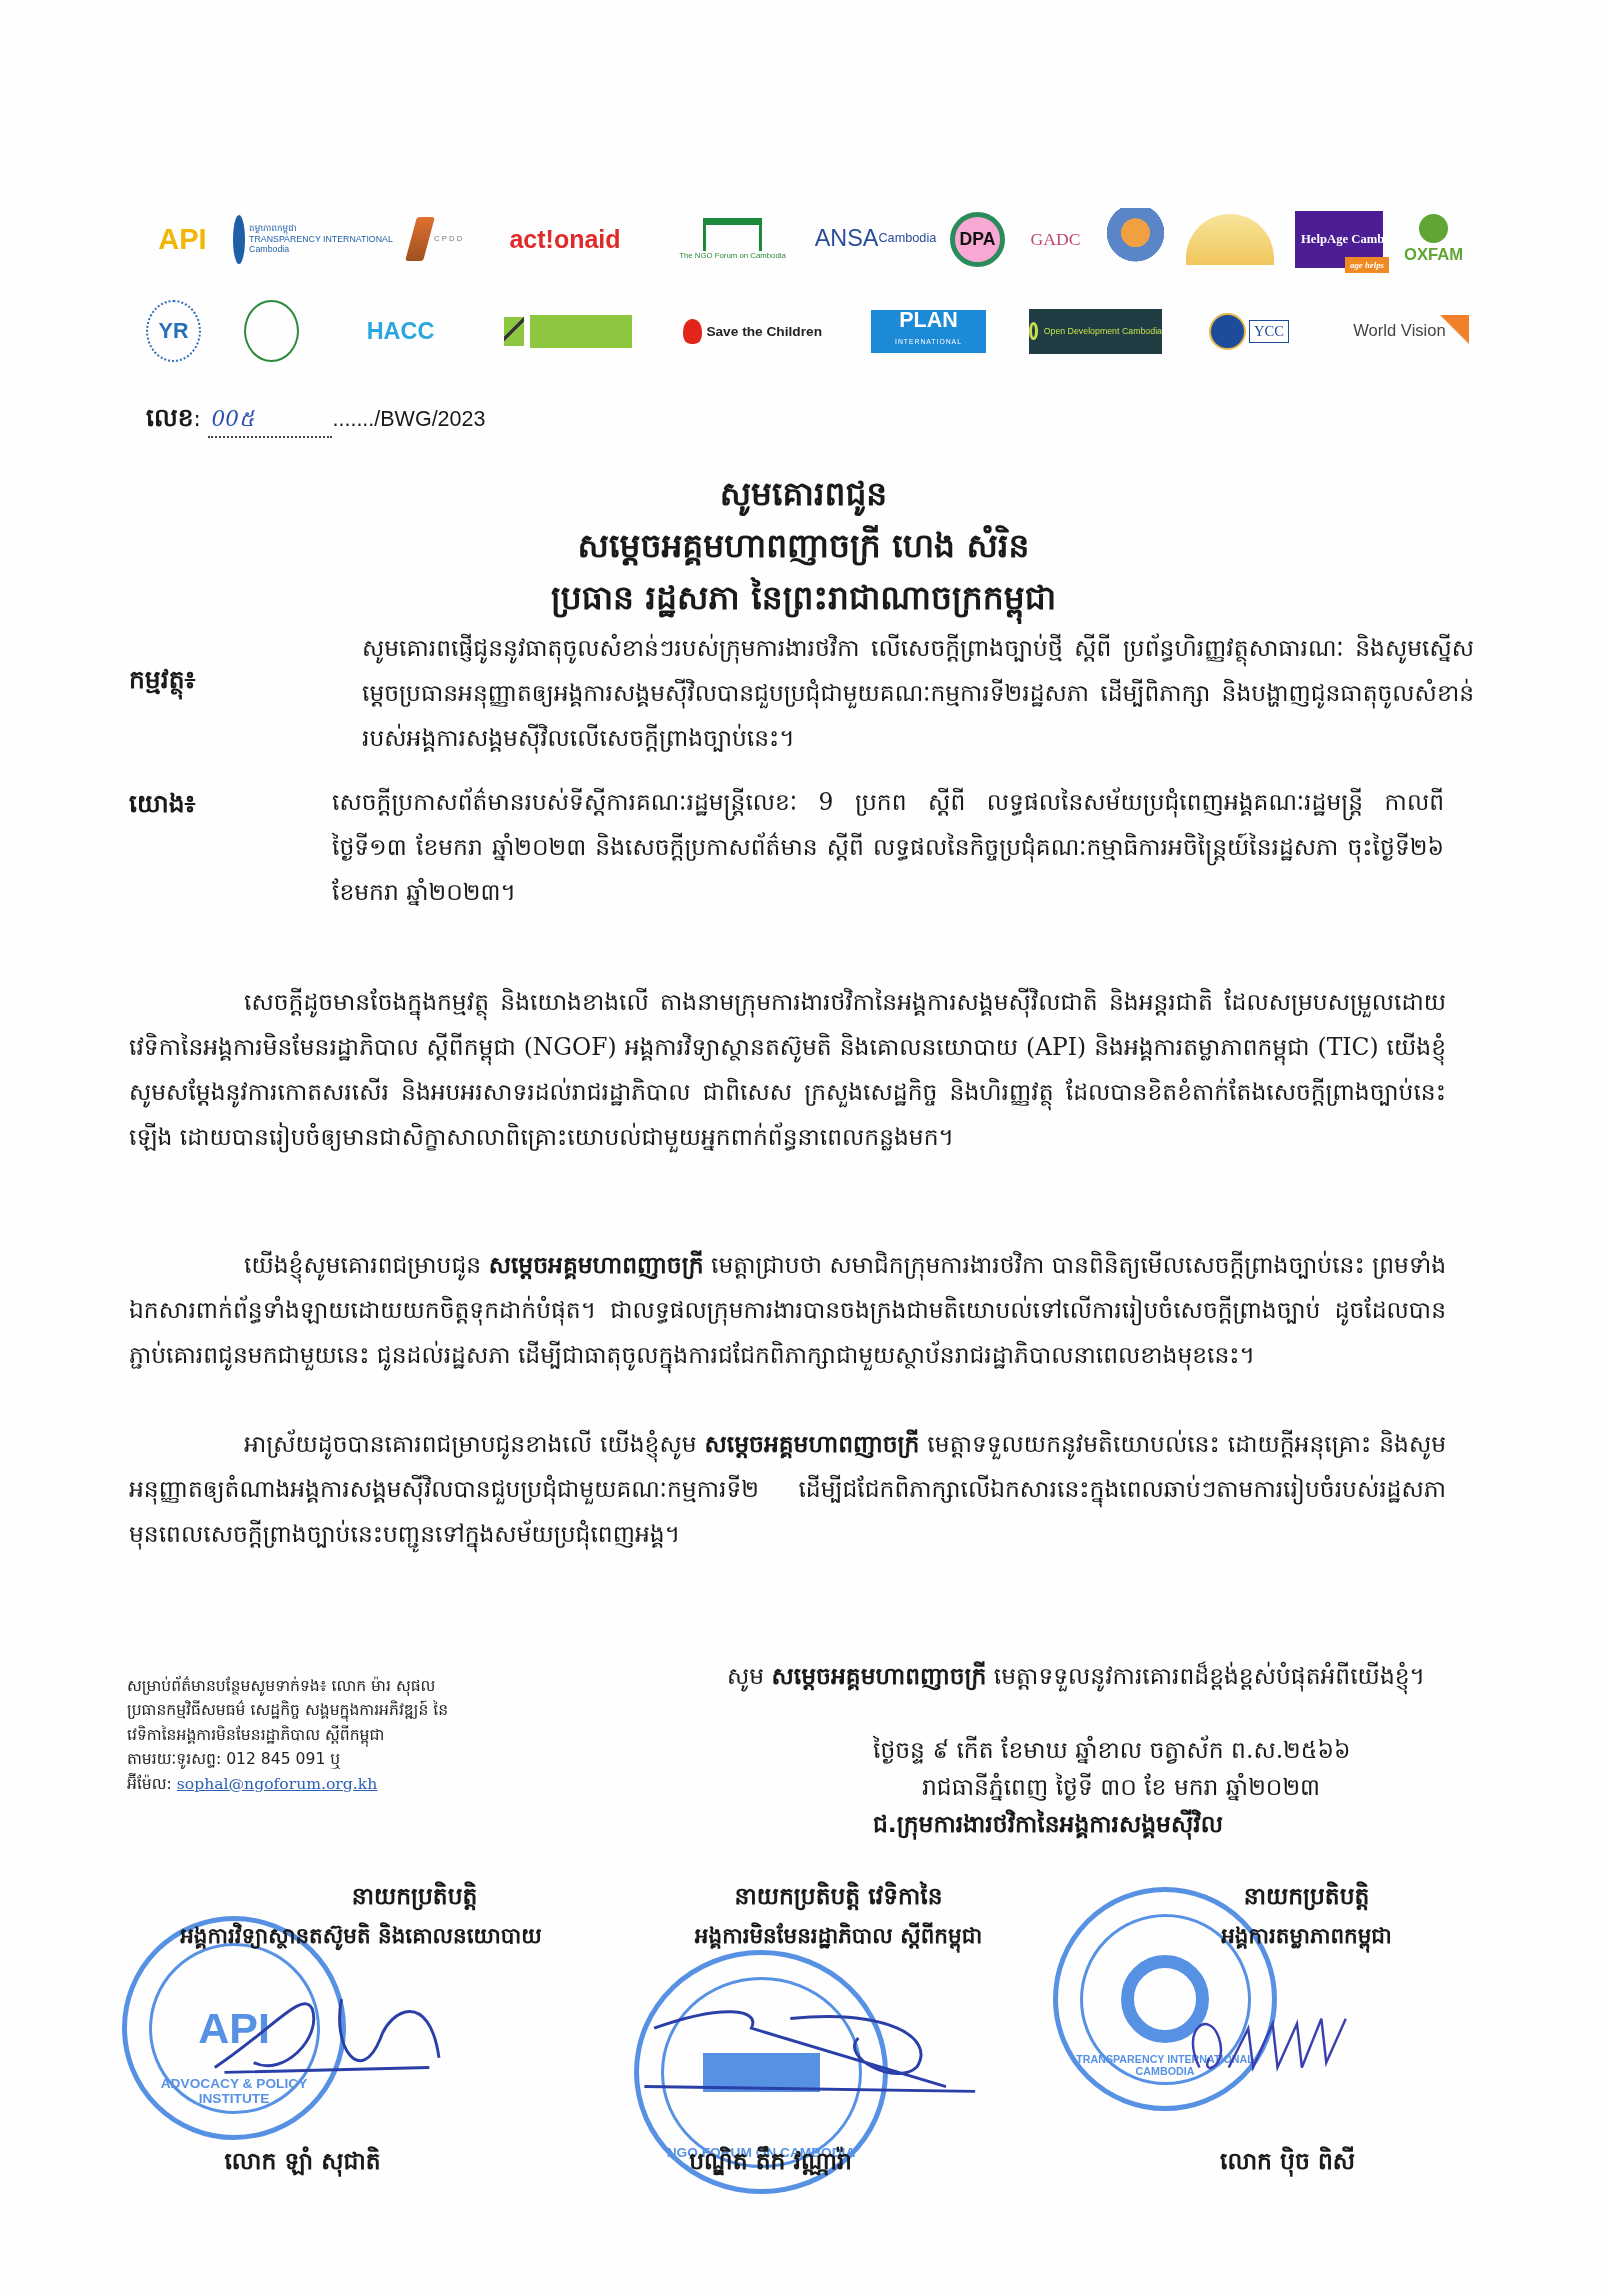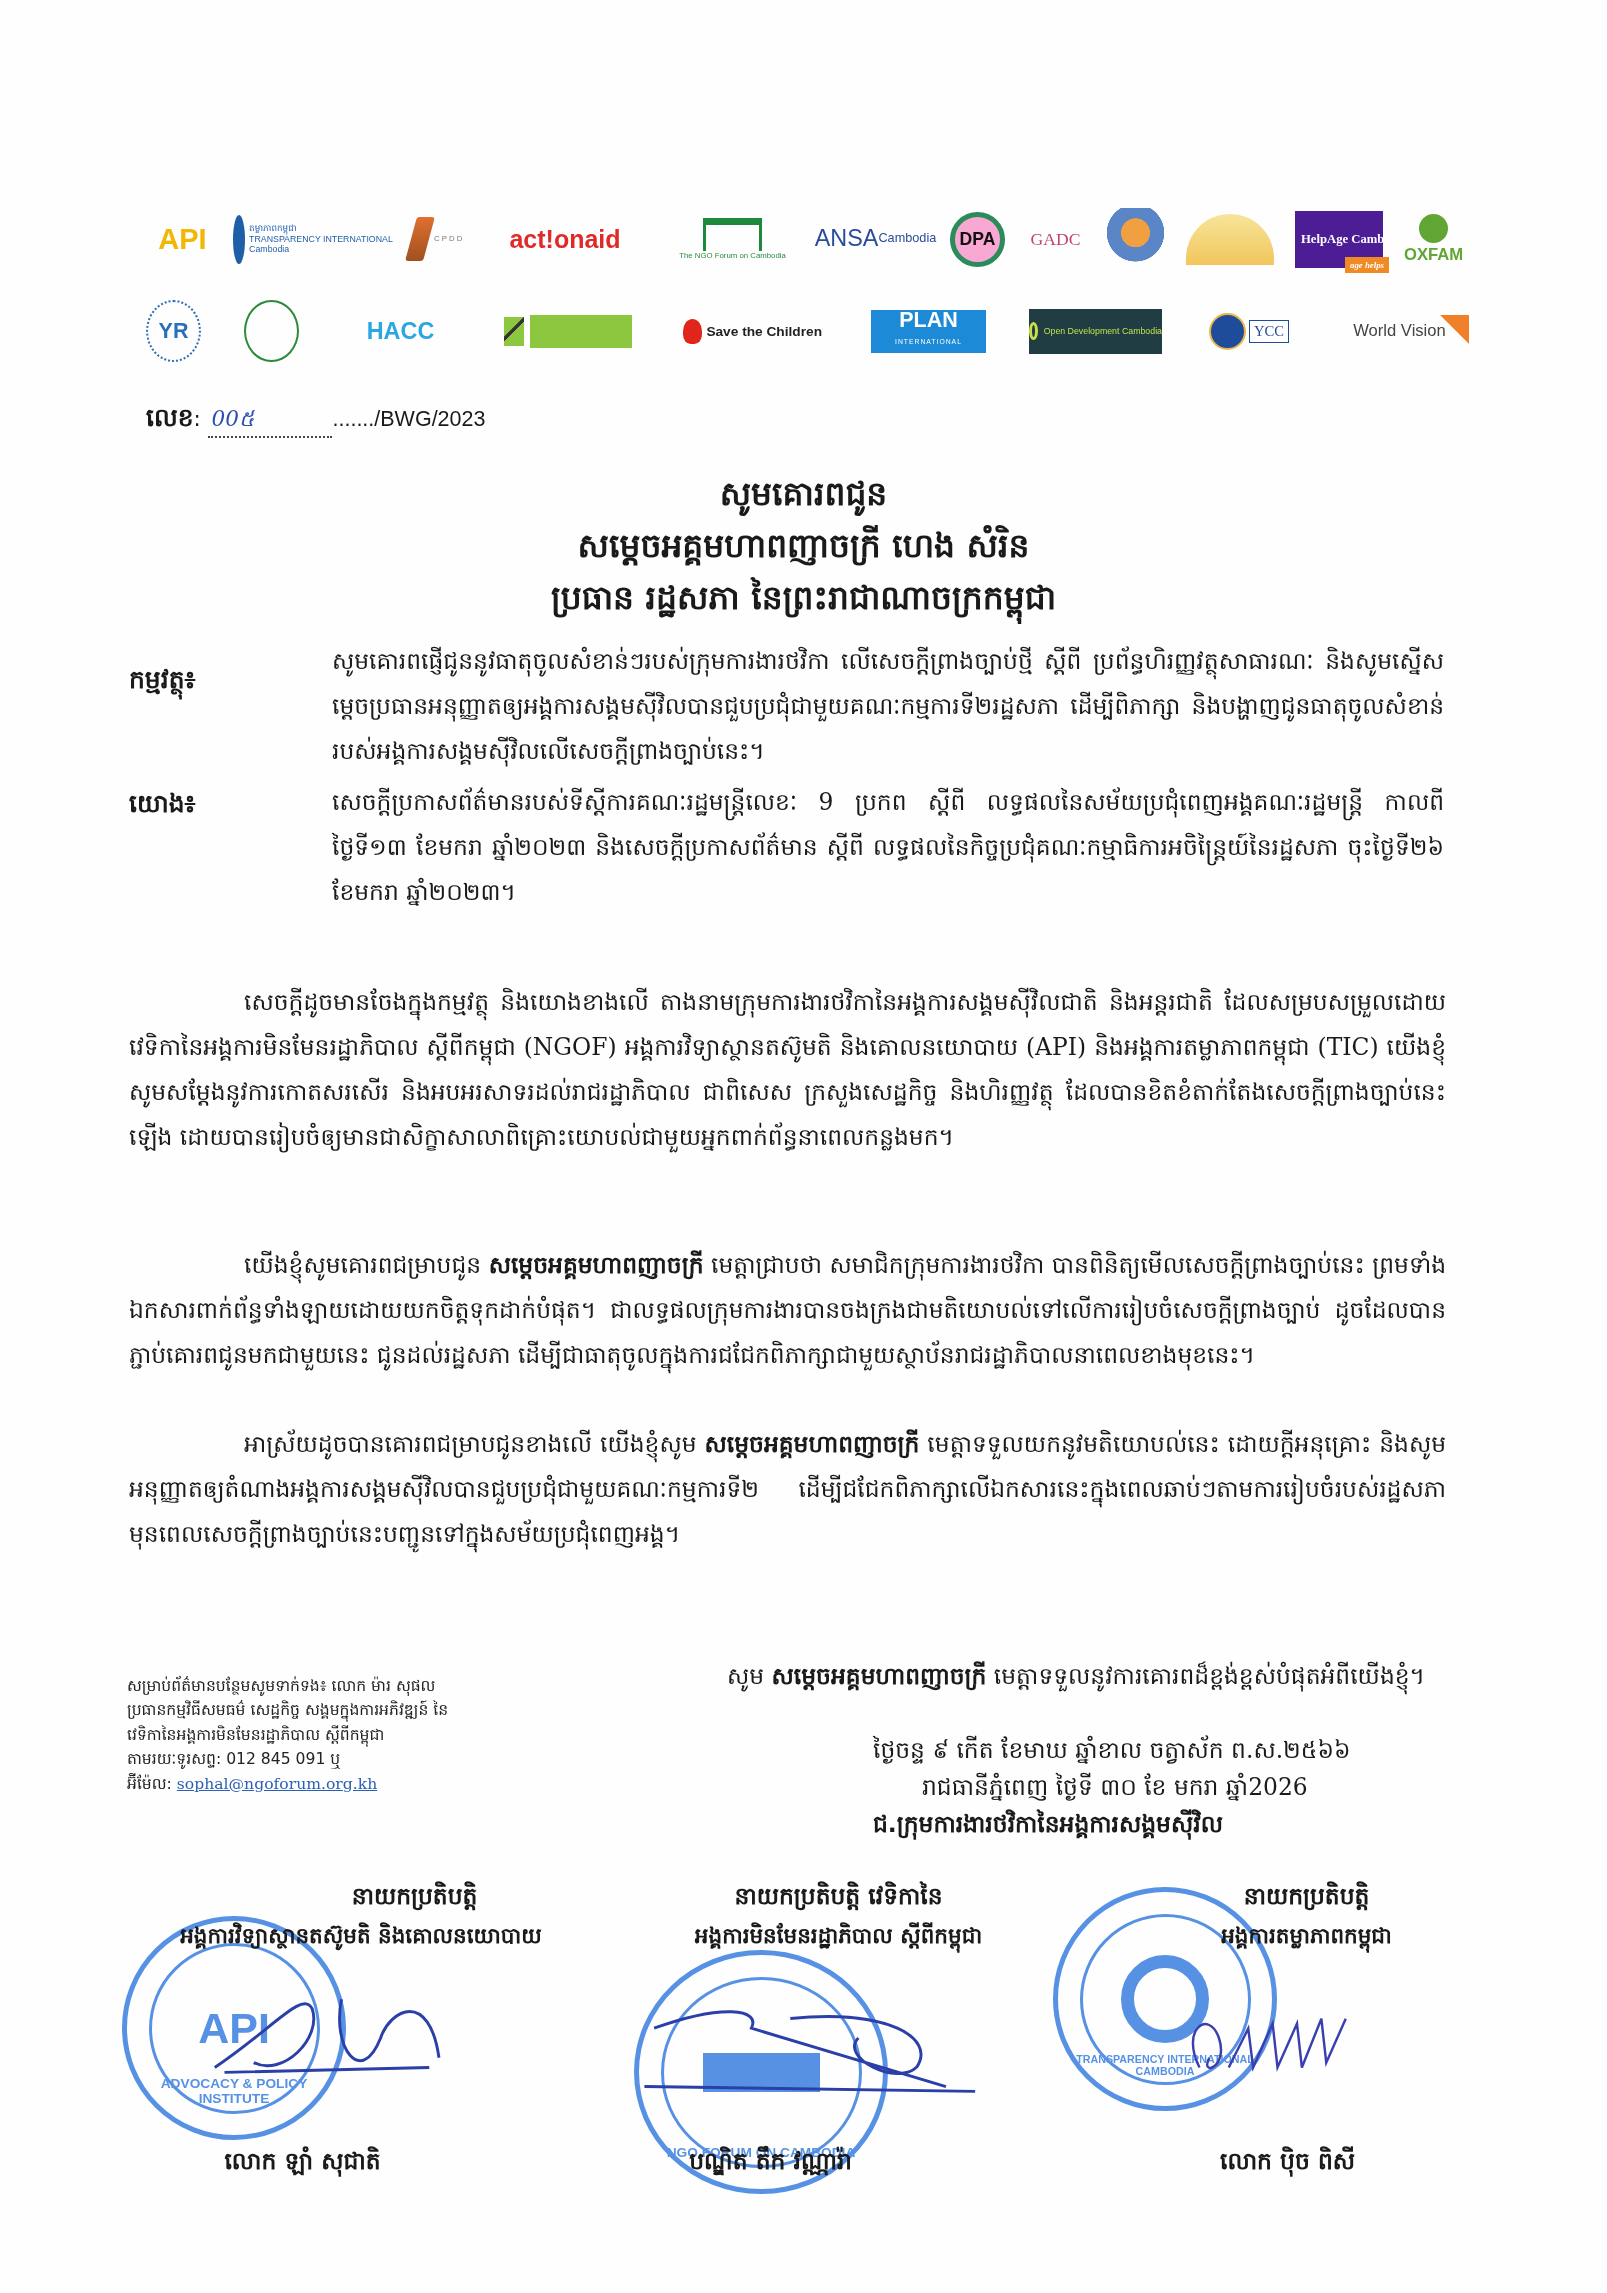--- a/index.html
+++ b/index.html
@@ -162,42 +162,42 @@
     <span class="rest">......./BWG/2023</span>
   </div>
 
   <div class="heading">
     <div>សូមគោរពជូន</div>
     <div>សម្តេចអគ្គមហាពញាចក្រី ហេង សំរិន</div>
     <div>ប្រធាន រដ្ឋសភា នៃព្រះរាជាណាចក្រកម្ពុជា</div>
   </div>
 
   <div class="lbl" style="top:616px;margin-top:48px;">កម្មវត្ថុ៖</div>
-  <div class="block-text" style="top:639px;">សូមគោរពផ្ញើជូននូវធាតុចូលសំខាន់ៗរបស់ក្រុមការងារថវិកា លើសេចក្តីព្រាងច្បាប់ថ្មី ស្តីពី ប្រព័ន្ធហិរញ្ញវត្ថុសាធារណៈ   និងសូមស្នើសម្តេចប្រធានអនុញ្ញាតឲ្យអង្គការសង្គមស៊ីវិលបានជួបប្រជុំជាមួយគណៈកម្មការទី២រដ្ឋសភា ដើម្បីពិភាក្សា និងបង្ហាញជូនធាតុចូលសំខាន់របស់អង្គការសង្គមស៊ីវិលលើសេចក្តីព្រាងច្បាប់នេះ។</div>
+  <div class="block-text" style="top:626px;margin-left:30px;">សូមគោរពផ្ញើជូននូវធាតុចូលសំខាន់ៗរបស់ក្រុមការងារថវិកា លើសេចក្តីព្រាងច្បាប់ថ្មី ស្តីពី ប្រព័ន្ធហិរញ្ញវត្ថុសាធារណៈ   និងសូមស្នើសម្តេចប្រធានអនុញ្ញាតឲ្យអង្គការសង្គមស៊ីវិលបានជួបប្រជុំជាមួយគណៈកម្មការទី២រដ្ឋសភា ដើម្បីពិភាក្សា និងបង្ហាញជូនធាតុចូលសំខាន់របស់អង្គការសង្គមស៊ីវិលលើសេចក្តីព្រាងច្បាប់នេះ។</div>
 
   <div class="lbl" style="top:788px;">យោង៖</div>
   <div class="block-text" style="top:780px;">សេចក្តីប្រកាសព័ត៌មានរបស់ទីស្តីការគណៈរដ្ឋមន្ត្រីលេខៈ 9 ប្រកព ស្តីពី លទ្ធផលនៃសម័យប្រជុំពេញអង្គគណៈរដ្ឋមន្ត្រី កាលពីថ្ងៃទី១៣ ខែមករា ឆ្នាំ២០២៣ និងសេចក្តីប្រកាសព័ត៌មាន ស្តីពី លទ្ធផលនៃកិច្ចប្រជុំគណៈកម្មាធិការអចិន្ត្រៃយ៍នៃរដ្ឋសភា ចុះថ្ងៃទី២៦ ខែមករា ឆ្នាំ២០២៣។</div>
 
   <div class="para" style="top:980px;">
     <span class="indent"></span><span>សេចក្តីដូចមានចែងក្នុងកម្មវត្ថុ និងយោងខាងលើ តាងនាមក្រុមការងារថវិកានៃអង្គការសង្គមស៊ីវិលជាតិ និងអន្តរជាតិ ដែលសម្របសម្រួលដោយវេទិកានៃអង្គការមិនមែនរដ្ឋាភិបាល ស្តីពីកម្ពុជា (NGOF) អង្គការវិទ្យាស្ថានតស៊ូមតិ និងគោលនយោបាយ (API) និងអង្គការតម្លាភាពកម្ពុជា (TIC) យើងខ្ញុំសូមសម្តែងនូវការកោតសរសើរ និងអបអរសាទរដល់រាជរដ្ឋាភិបាល ជាពិសេស ក្រសួងសេដ្ឋកិច្ច និងហិរញ្ញវត្ថុ ដែលបានខិតខំតាក់តែងសេចក្តីព្រាងច្បាប់នេះឡើង ដោយបានរៀបចំឲ្យមានជាសិក្ខាសាលាពិគ្រោះយោបល់ជាមួយអ្នកពាក់ព័ន្ធនាពេលកន្លងមក។</span>
   </div>
 
   <div class="para" style="top:1243px;">
     <span class="indent"></span><span>យើងខ្ញុំសូមគោរពជម្រាបជូន</span> <span class="b">សម្តេចអគ្គមហាពញាចក្រី</span> <span>មេត្តាជ្រាបថា សមាជិកក្រុមការងារថវិកា បានពិនិត្យមើលសេចក្តីព្រាងច្បាប់នេះ ព្រមទាំងឯកសារពាក់ព័ន្ធទាំងឡាយដោយយកចិត្តទុកដាក់បំផុត។ ជាលទ្ធផលក្រុមការងារបានចងក្រងជាមតិយោបល់ទៅលើការរៀបចំសេចក្តីព្រាងច្បាប់ ដូចដែលបានភ្ជាប់គោរពជូនមកជាមួយនេះ ជូនដល់រដ្ឋសភា ដើម្បីជាធាតុចូលក្នុងការជជែកពិភាក្សាជាមួយស្ថាប័នរាជរដ្ឋាភិបាលនាពេលខាងមុខនេះ។</span>
   </div>
 
   <div class="para" style="top:1422px;">
     <span class="indent"></span><span>អាស្រ័យដូចបានគោរពជម្រាបជូនខាងលើ   យើងខ្ញុំសូម</span> <span class="b">សម្តេចអគ្គមហាពញាចក្រី</span> <span>មេត្តាទទួលយកនូវមតិយោបល់នេះ ដោយក្តីអនុគ្រោះ និងសូមអនុញ្ញាតឲ្យតំណាងអង្គការសង្គមស៊ីវិលបានជួបប្រជុំជាមួយគណៈកម្មការទី២ ដើម្បីជជែកពិភាក្សាលើឯកសារនេះក្នុងពេលឆាប់ៗតាមការរៀបចំរបស់រដ្ឋសភា  មុនពេលសេចក្តីព្រាងច្បាប់នេះបញ្ជូនទៅក្នុងសម័យប្រជុំពេញអង្គ។</span>
   </div>
 
   <div class="closing">
     <span>សូម</span> <span class="b">សម្តេចអគ្គមហាពញាចក្រី</span> <span>មេត្តាទទួលនូវការគោរពដ៏ខ្ពង់ខ្ពស់បំផុតអំពីយើងខ្ញុំ។</span>
   </div>
   <div class="dates" style="left:873px;">ថ្ងៃចន្ទ ៩ កើត ខែមាឃ ឆ្នាំខាល ចត្វាស័ក ព.ស.២៥៦៦</div>
-  <div class="dates" style="left:922px; top:1769px;">រាជធានីភ្នំពេញ ថ្ងៃទី ៣០ ខែ មករា ឆ្នាំ2026</div>
+  <div class="dates" style="left:922px; top:1769px;">រាជធានីភ្នំពេញ ថ្ងៃទី ៣០ ខែ មករា ឆ្នាំ២០២៣</div>
   <div class="dates" style="left:873px; top:1806px; font-weight:bold; font-family:'DejaVu Sans',sans-serif;">ជ.ក្រុមការងារថវិកានៃអង្គការសង្គមស៊ីវិល</div>
 
   <div class="contact">
     <div>សម្រាប់ព័ត៌មានបន្ថែមសូមទាក់ទង៖  លោក  ម៉ារ  សុផល</div>
     <div>ប្រធានកម្មវិធីសមធម៌ សេដ្ឋកិច្ច សង្គមក្នុងការអភិវឌ្ឍន៍ នៃ</div>
     <div>វេទិកានៃអង្គការមិនមែនរដ្ឋាភិបាល ស្តីពីកម្ពុជា</div>
     <div><span>តាមរយៈទូរសព្ទ:</span> <span>012 845 091</span> <span>ឬ</span></div>
     <div><span>អ៊ីម៉ែល:</span> <a>sophal@ngoforum.org.kh</a></div>
   </div>
 

